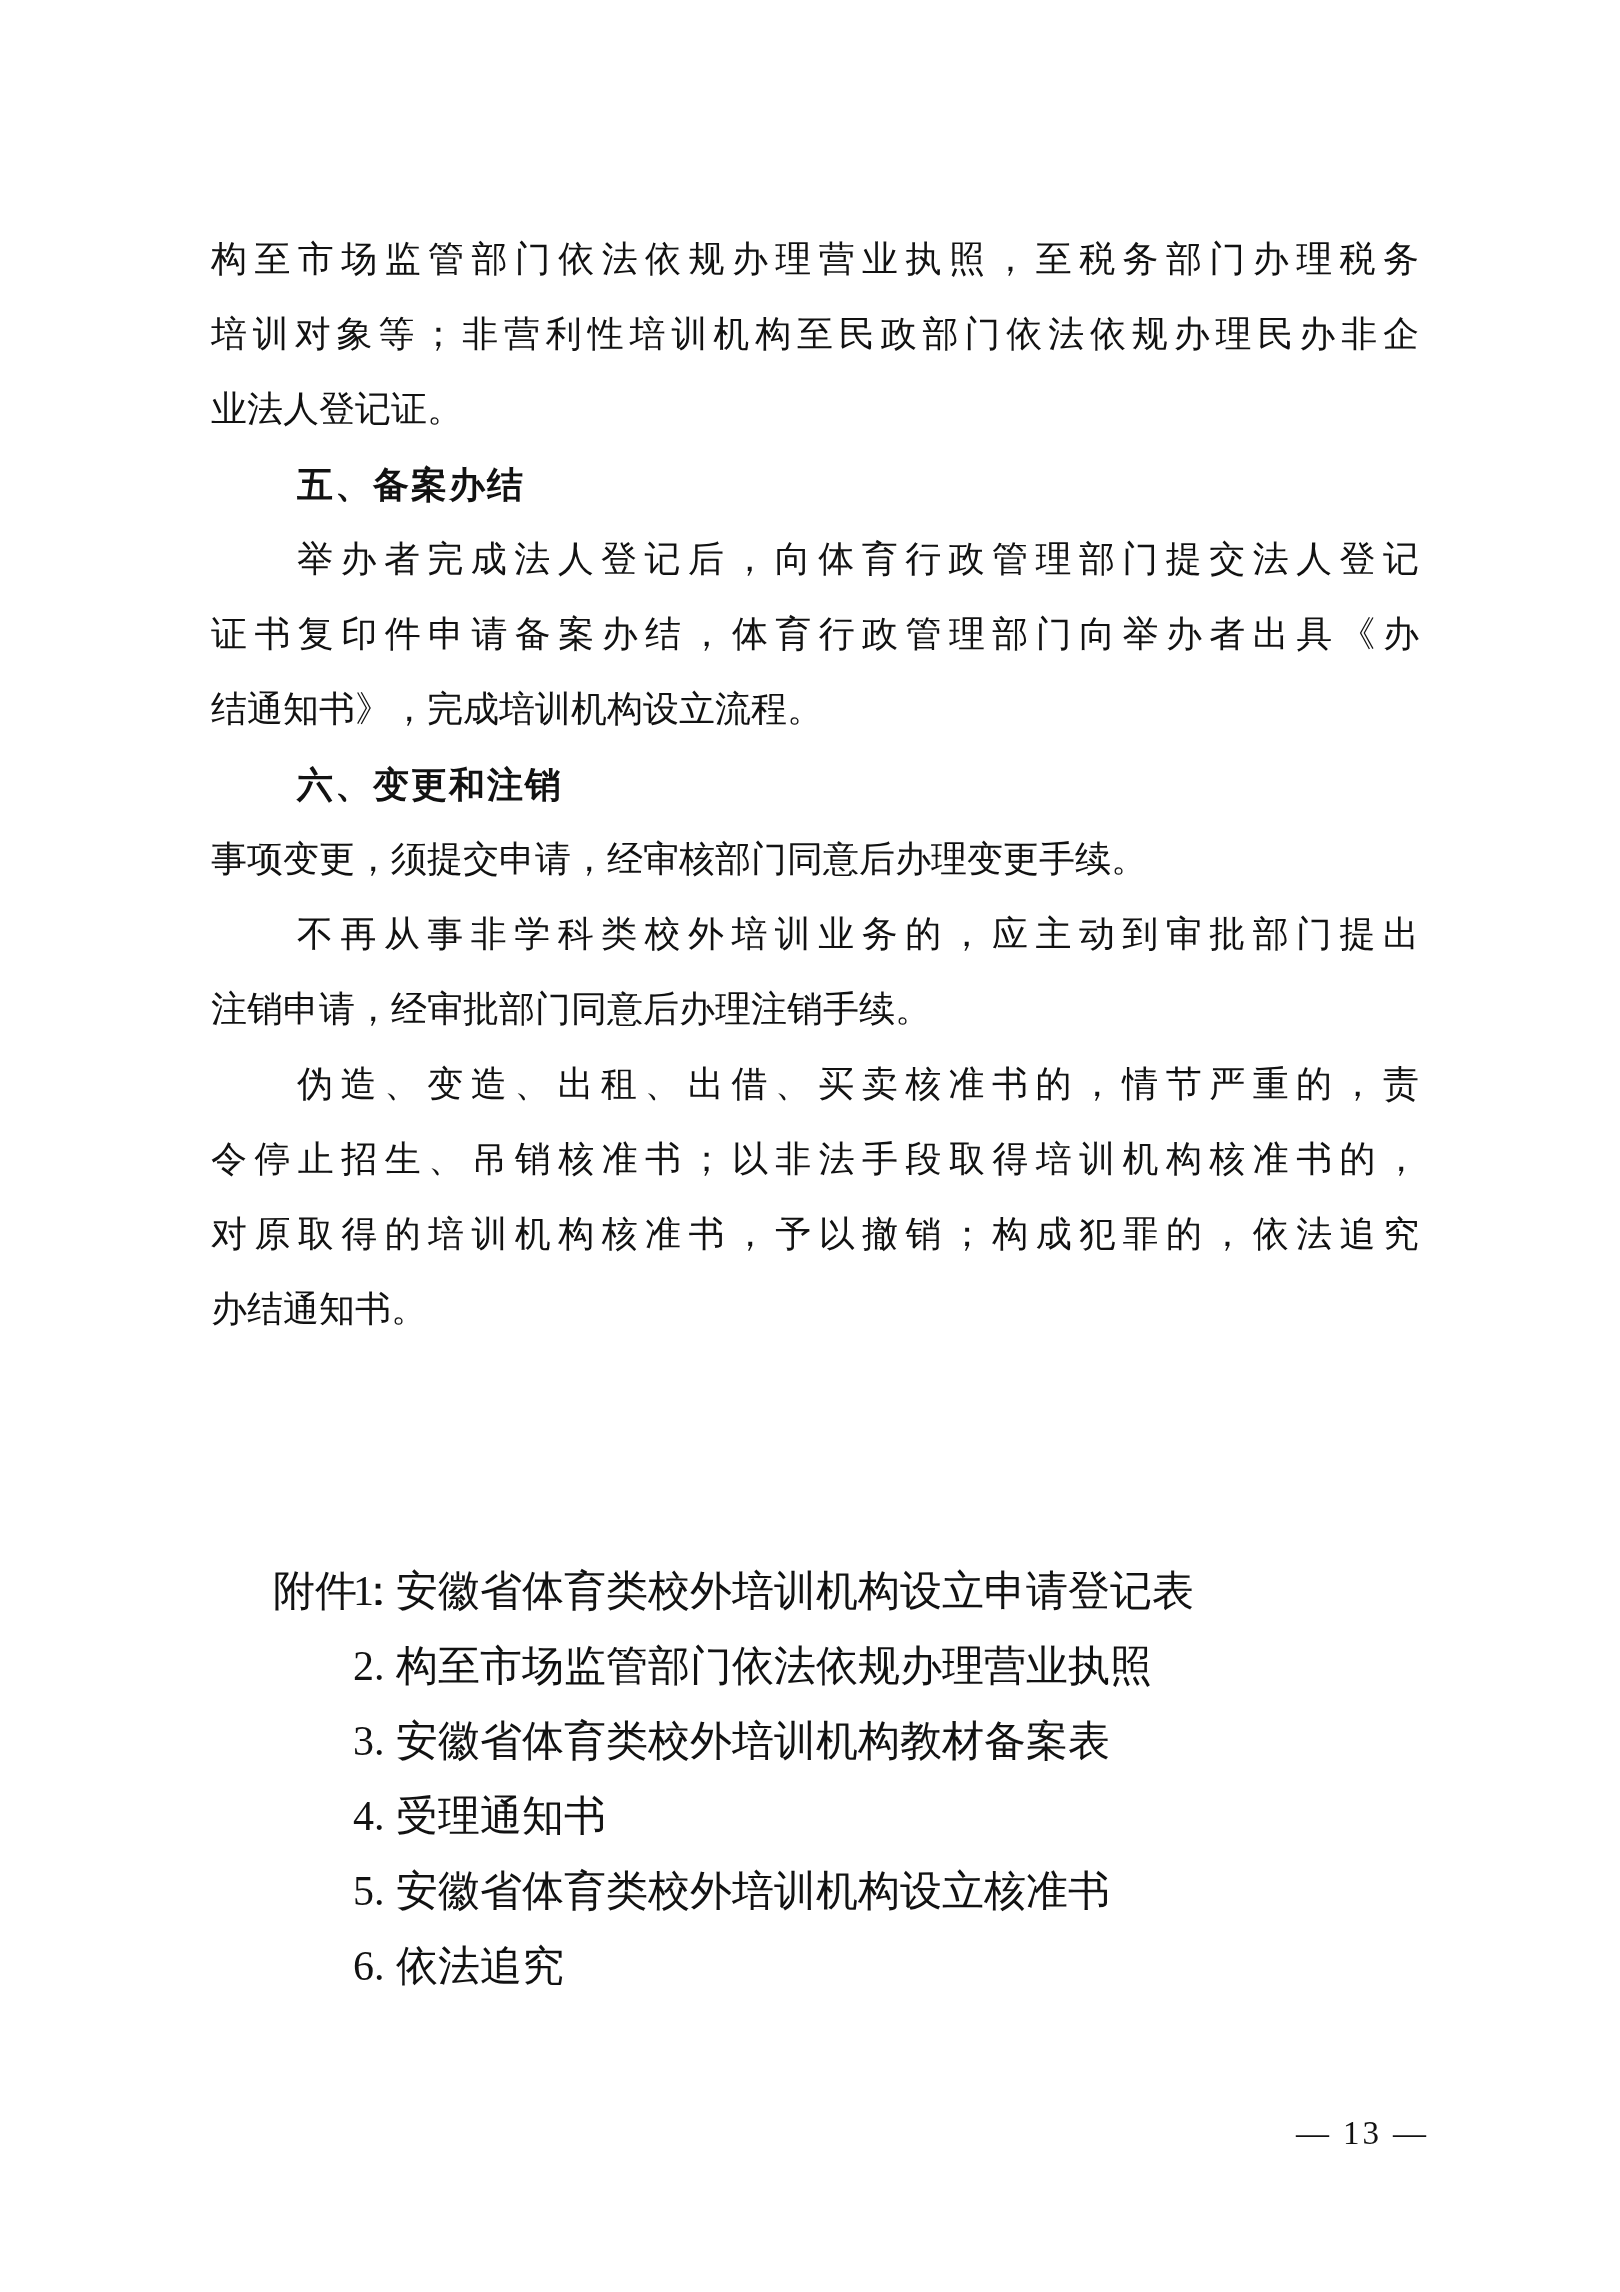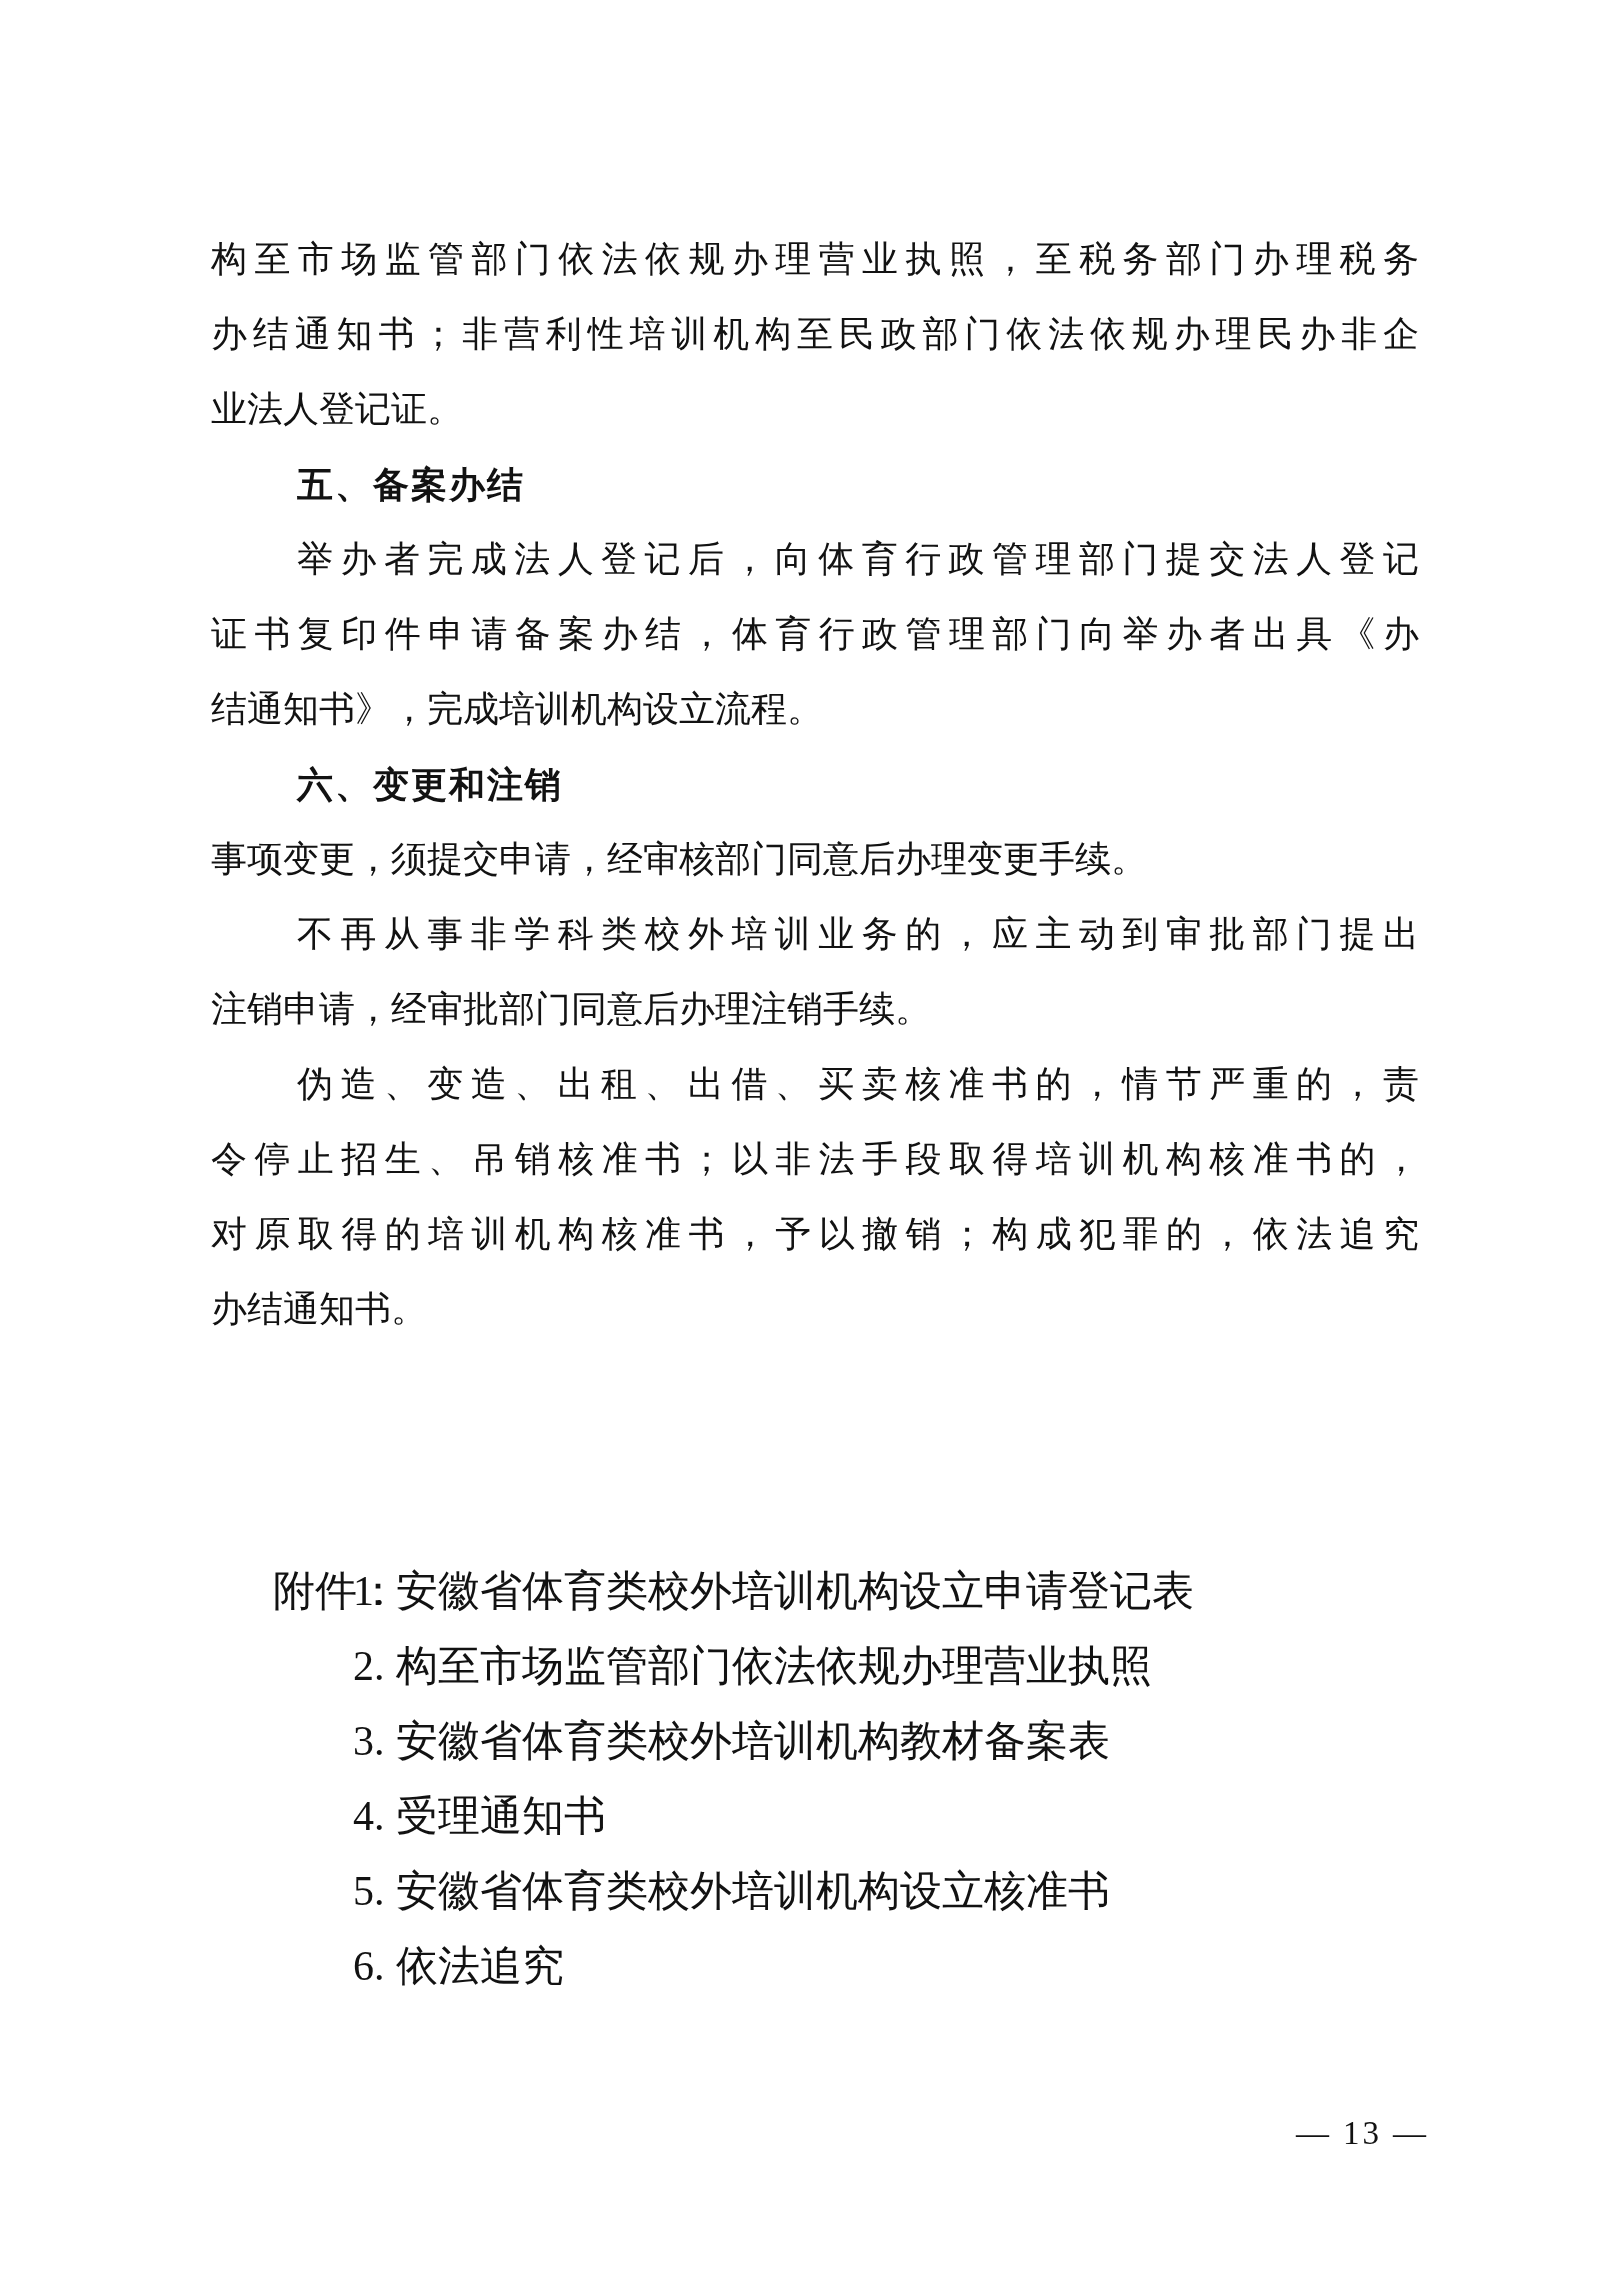--- a/index.html
+++ b/index.html
@@ -63,21 +63,21 @@
     white-space: nowrap;
   }
 </style>
 </head>
 <body>
 
 <div class="page">
 
   <div class="text-block">
     <div class="line fill">构至市场监管部门依法依规办理营业执照，至税务部门办理税务</div>
-    <div class="line fill">办结通知书；非营利性培训机构至民政部门依法依规办理民办非企</div>
+    <div class="line fill">培训对象等；非营利性培训机构至民政部门依法依规办理民办非企</div>
     <div class="line">业法人登记证。</div>
 
     <div class="line heading indent">五、备案办结</div>
 
     <div class="line fill indent">举办者完成法人登记后，向体育行政管理部门提交法人登记</div>
     <div class="line fill">证书复印件申请备案办结，体育行政管理部门向举办者出具《办</div>
     <div class="line">结通知书》，完成培训机构设立流程。</div>
 
     <div class="line heading indent">六、变更和注销</div>
 

